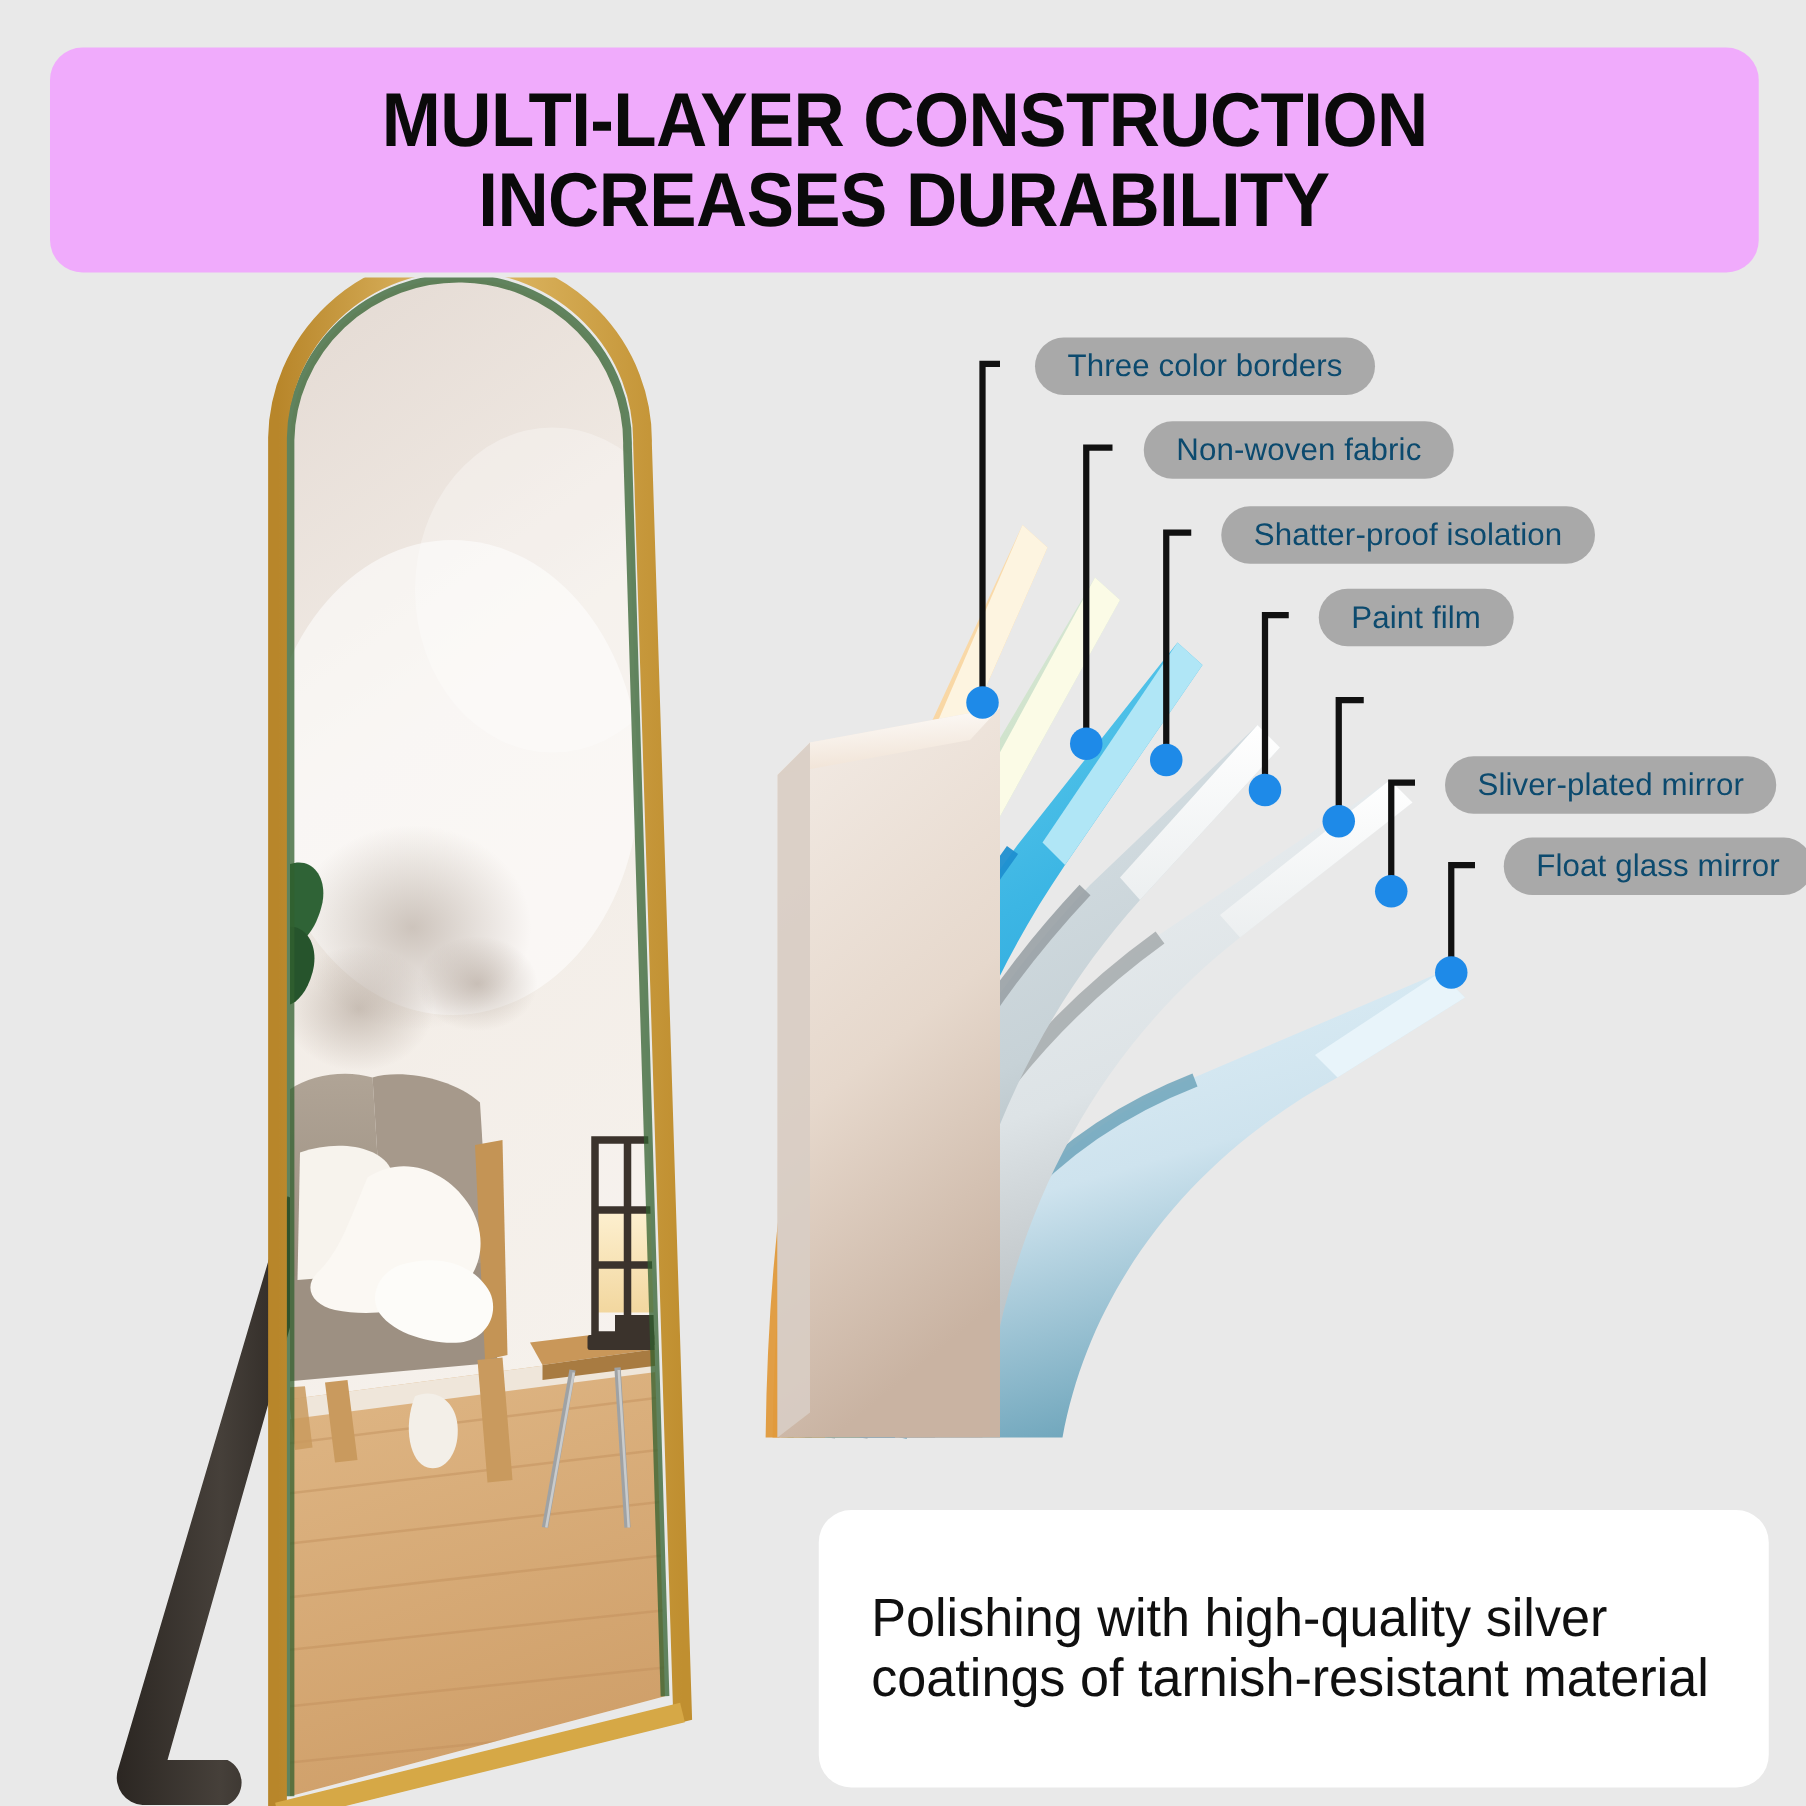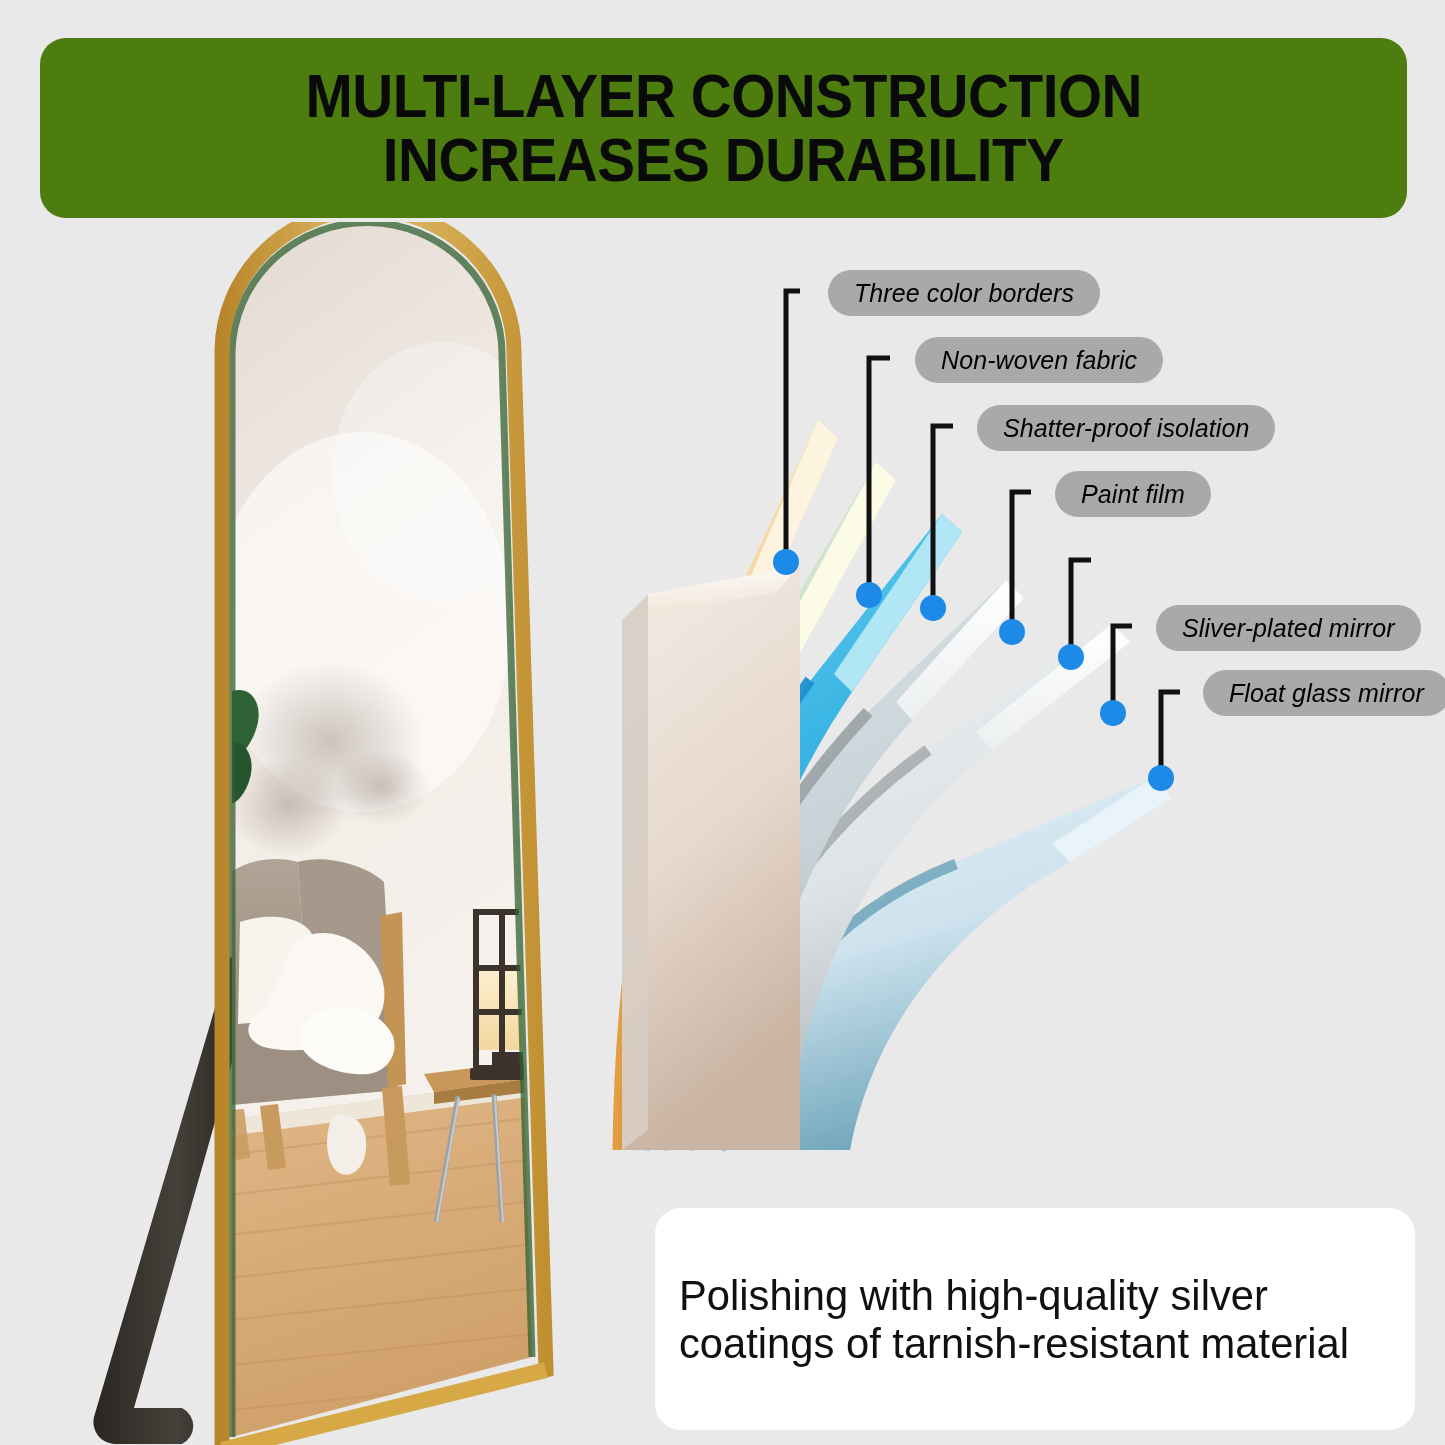--- a/index.html
+++ b/index.html
@@ -9,63 +9,62 @@
     background:#e9e9e9;
     font-family:"Liberation Sans","DejaVu Sans",sans-serif;
     overflow:hidden;
     position:relative;
   }
   .stage{position:absolute;inset:0;width:1445px;height:1445px;}
 
   
   .title-card{
     position:absolute;left:40px;top:38px;width:1367px;height:180px;
-    background:#4d7c0f;border-radius:26px;
+    background:#f0abfc;border-radius:26px;
     display:flex;align-items:center;justify-content:center;
     flex-direction:column;
   }
   .title-line{
     font-weight:bold;
     font-size:61px;
     line-height:64px;
     letter-spacing:-0.5px;
     color:#0a0a0a;
     text-align:center;
     transform:scaleX(0.93);
     transform-origin:center;
     white-space:nowrap;
   }
 
   
   .caption-card{
     position:absolute;left:655px;top:1208px;width:760px;height:222px;
     background:#ffffff;border-radius:26px;
     display:flex;flex-direction:column;justify-content:center;
-    padding-left:24px;box-sizing:border-box;
+    padding-left:42px;box-sizing:border-box;
   }
   .caption-line{
     font-size:43px;line-height:48px;color:#101010;
     white-space:nowrap;transform:scaleX(0.97);transform-origin:left center;
   }
 
   
   .mirror-wrap{position:absolute;left:62px;top:222px;width:560px;height:1230px;}
   .mirror-svg{position:absolute;left:0;top:0;}
 
   
   .diagram{position:absolute;left:600px;top:250px;width:845px;height:910px;}
   .diagram-svg{position:absolute;left:0;top:0;}
 
   
   .pill{
     position:absolute;
     background:#a9a9a9;
     border-radius:999px;
-    color:#000000;
-    font-style:italic;
+    color:#0c4a6e;
     font-size:25px;
     display:flex;align-items:center;justify-content:center;
     padding:0 26px;
     height:46px;
     box-sizing:border-box;
     white-space:nowrap;
     letter-spacing:0.1px;
   }
   .leader-svg{position:absolute;left:0;top:0;pointer-events:none;}
 </style>

